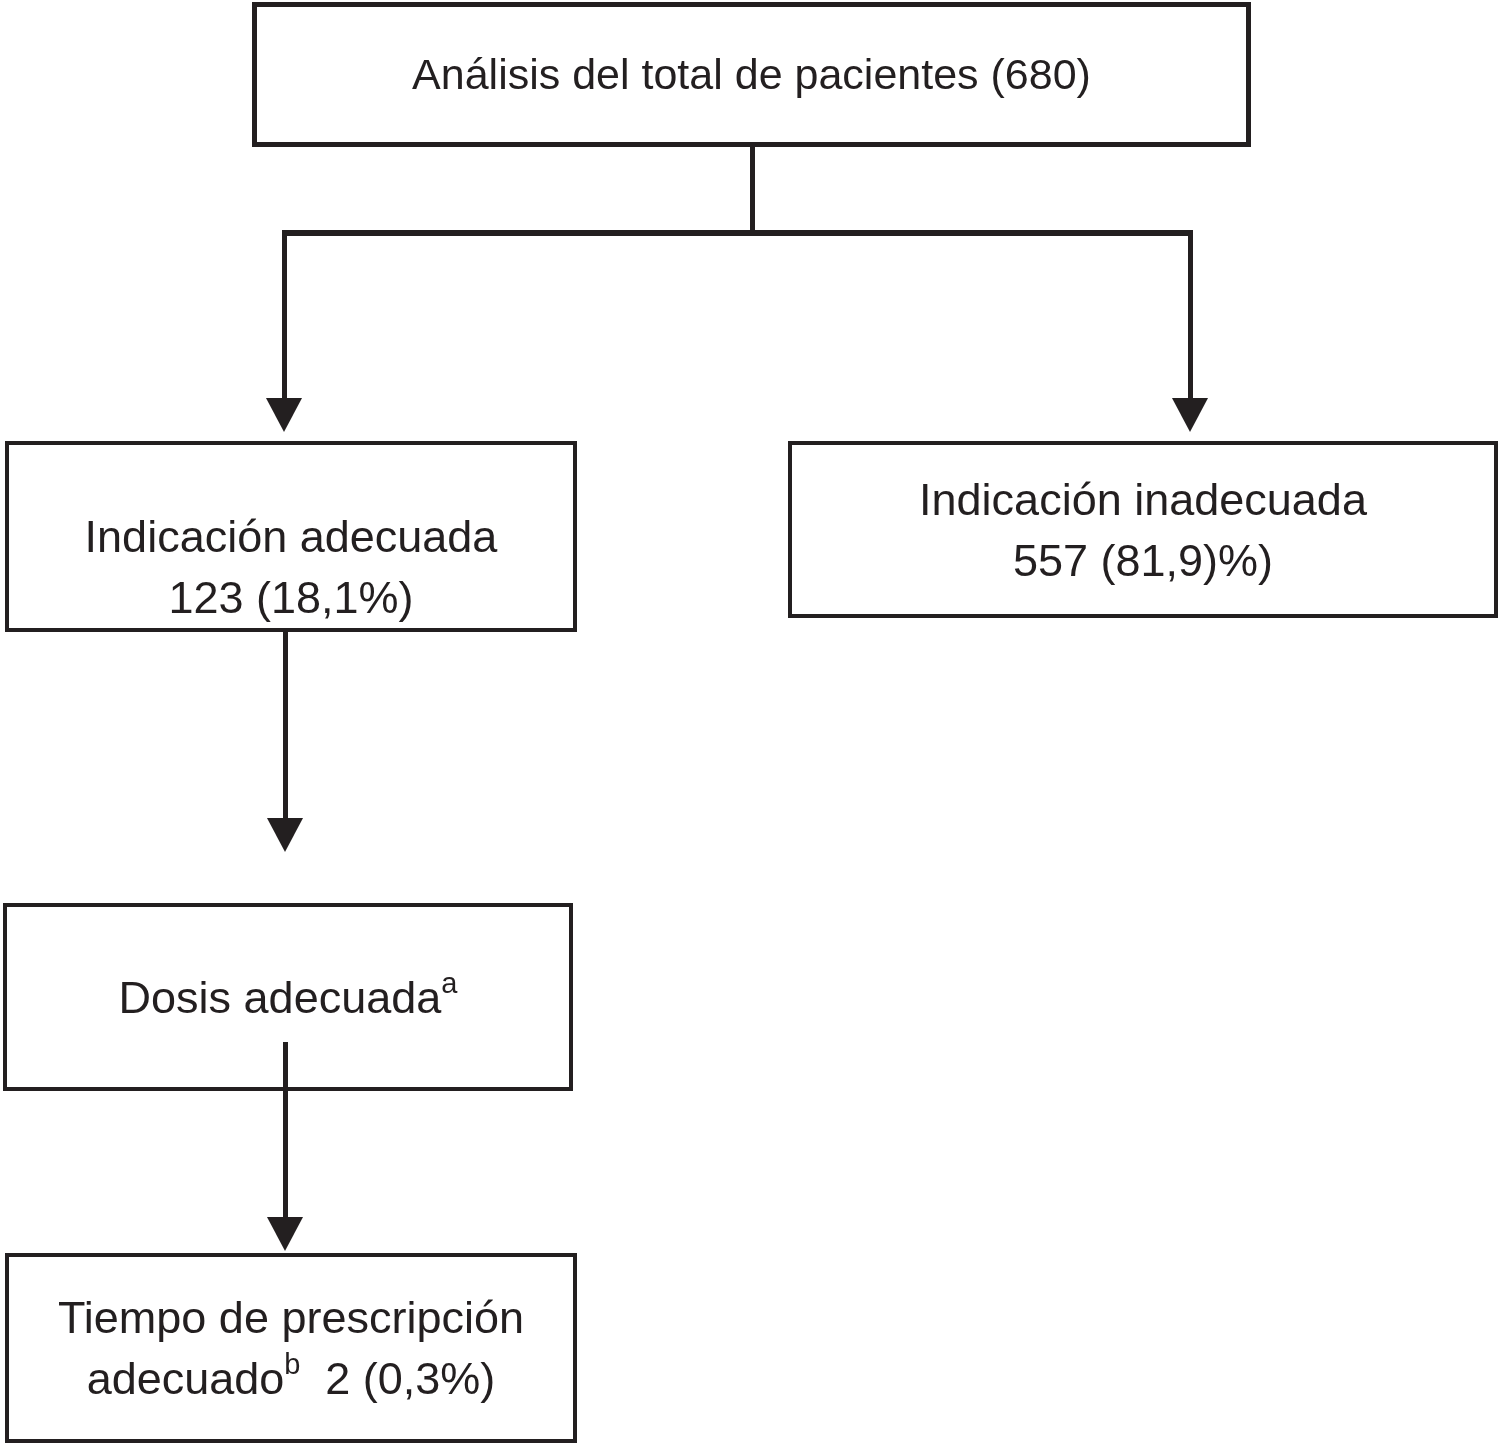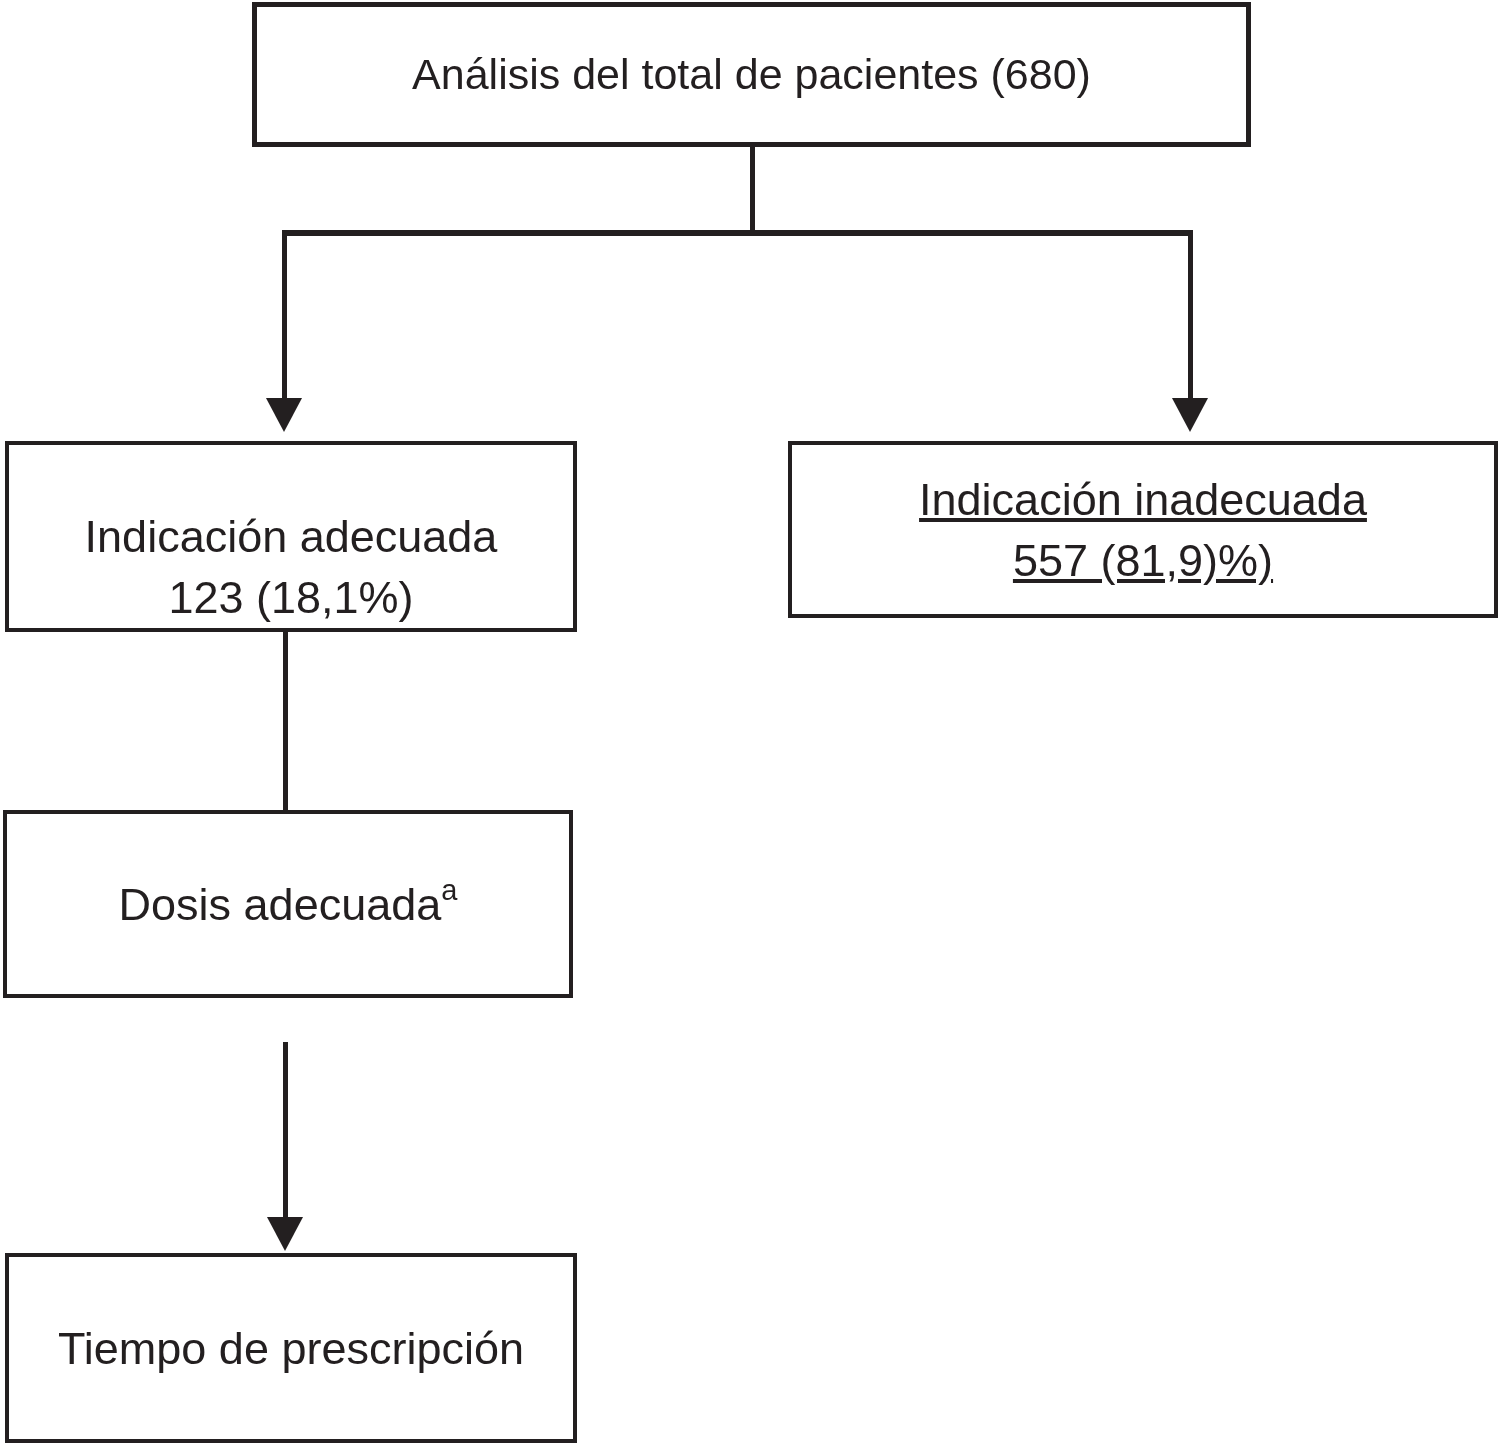--- a/index.html
+++ b/index.html
@@ -28,22 +28,22 @@
     text-align: center;
     font-size: 45px;
     line-height: 61px;
   }
   .box-root {
     left: 252px; top: 2px; width: 999px; height: 145px;
     border-width: 5px;
     font-size: 43px;
   }
   .box-ind-adecuada   { left: 5px;   top: 441px; width: 572px; height: 191px; justify-content: flex-end; }
-  .box-ind-inadecuada { left: 788px; top: 441px; width: 710px; height: 177px; text-decoration: underline; }
-  .box-dosis          { left: 3px;   top: 810px; width: 570px; height: 188px; }
+  .box-ind-inadecuada { left: 788px; top: 441px; width: 710px; height: 177px; }
+  .box-dosis          { left: 3px;   top: 903px; width: 570px; height: 188px; }
   .box-tiempo         { left: 5px;   top: 1253px; width: 572px; height: 190px; }
 
   .sup {
     font-size: 29px;
     line-height: 0;
     position: relative;
     top: -20px;
   }
   .gap-before { margin-left: 0.55em; }
 
@@ -104,15 +104,18 @@
     <div>
       <span>Dosis adecuada</span><span class="sup">a</span>
     </div>
   </div>
 
   <div class="conn conn-stem-tiempo"></div>
   <div class="arrowhead arrow-tiempo"></div>
 
   <div class="box box-tiempo">
     <div>Tiempo de prescripción</div>
+    <div>
+      <span>adecuado</span><span class="sup">b</span><span class="gap-before">2 (0,3%)</span>
+    </div>
   </div>
 
 </div>
 
 </body></html>

